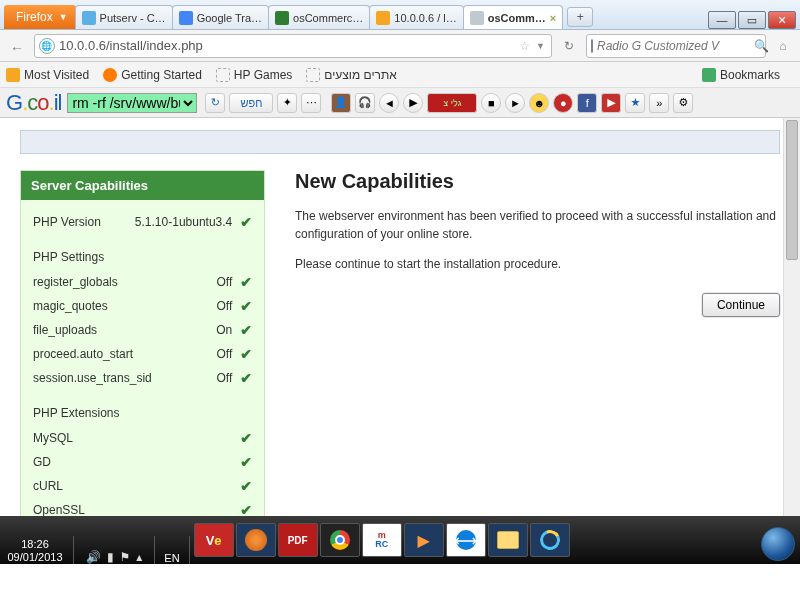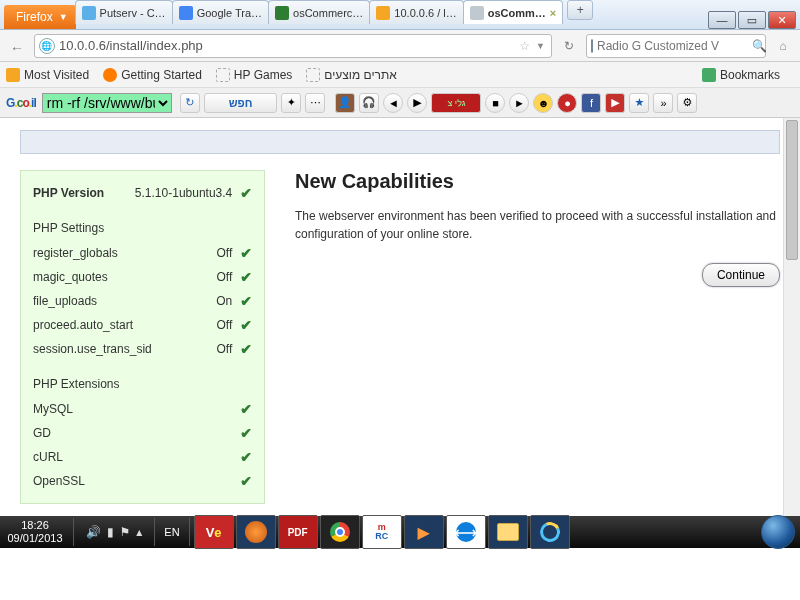--- a/index.html
+++ b/index.html
@@ -1,20 +1,20 @@
 <!DOCTYPE html>
 <html><head>
 <meta charset="utf-8">
 <style>
 *{box-sizing:border-box;margin:0;padding:0;font-family:Tahoma,Arial,sans-serif}
 body{width:800px;height:600px;overflow:hidden;background:#fff;font-size:12px}
 .titlebar{height:30px;background:linear-gradient(#eef4fb,#d5e4f3);display:flex;align-items:flex-end;border-bottom:1px solid #a9bcd1}
 .ff-btn{background:linear-gradient(#ff9a3c,#e86f12);color:#fff;padding:5px 8px 5px 12px;font-size:12px;border-radius:3px 3px 0 0;margin-left:4px;display:flex;align-items:center}
 .ff-btn .dd{margin-left:6px;font-size:9px}
-.tabs{display:flex;flex:1;align-items:flex-start;height:100%}
+.tabs{display:flex;flex:1;align-items:flex-end;height:100%}
 .tab{height:24px;background:linear-gradient(#f6f9fc,#e1e9f1);border:1px solid #a9bcd1;border-bottom:none;border-radius:4px 4px 0 0;padding:3px 6px;margin-left:-1px;font-size:11px;color:#333;display:flex;align-items:center;max-width:105px;white-space:nowrap;overflow:hidden}
 .tab.active{background:#fff;font-weight:bold}
 .tab .favicon{width:14px;height:14px;margin-right:4px;border-radius:2px;flex:0 0 14px}
 .tab .x{margin-left:4px;color:#9a5;font-size:11px}
 .tab .txt{overflow:hidden;text-overflow:ellipsis}
 .winbtns{display:flex;margin-left:auto;margin-right:4px;align-items:flex-start;padding-top:2px}
 .winbtn{width:28px;height:18px;margin-left:2px;border-radius:2px;border:1px solid #6a7a8a;display:flex;align-items:center;justify-content:center;font-size:11px;color:#333}
 .winbtn.min{background:linear-gradient(#e7eef6,#c3d1e0)}
 .winbtn.max{background:linear-gradient(#e7eef6,#c3d1e0)}
 .winbtn.close{background:linear-gradient(#f07a6f,#c83a2c);color:#fff}
@@ -22,51 +22,51 @@
 .navbar{height:32px;background:#f4f4f4;border-bottom:1px solid #ccc;display:flex;align-items:center;padding:0 6px}
 .navbtn{width:22px;height:22px;display:flex;align-items:center;justify-content:center;color:#7a7a7a;font-size:14px;border-radius:3px}
 .urlbox{flex:1;display:flex;align-items:center;height:24px;border:1px solid #bbb;border-radius:3px;background:#fff;margin:0 6px;padding:0 4px}
 .urlbox .globe{width:16px;height:16px;border-radius:50%;border:1px solid #8aa;display:flex;align-items:center;justify-content:center;font-size:9px;color:#8aa;margin-right:4px}
 .urlbox input{flex:1;border:none;outline:none;font-size:13px;color:#555}
 .urlbox .star{color:#bbb;margin:0 4px}
 .urlbox .dd{color:#888;font-size:9px;margin:0 2px}
 .reload{width:22px;height:22px;display:flex;align-items:center;justify-content:center;color:#7a7a7a}
 .searchbox{width:180px;height:24px;border:1px solid #bbb;border-radius:3px;background:#fff;display:flex;align-items:center;padding:0 4px;margin-left:6px}
 .searchbox .si{width:14px;height:14px;border:1px solid #789;border-radius:2px;margin-right:4px}
-.searchbox input{flex:1;border:none;outline:none;font-size:12px;color:#888}
+.searchbox input{flex:1;border:none;outline:none;font-size:12px;font-style:italic;color:#888}
 .homebtn{width:22px;height:22px;margin-left:6px;display:flex;align-items:center;justify-content:center;color:#888}
 .bookbar{height:26px;background:#f4f4f4;border-bottom:1px solid #ddd;display:flex;align-items:center;padding:0 6px;font-size:12px;color:#333}
 .bkm{display:flex;align-items:center;margin-right:14px}
 .bkm .ic{width:14px;height:14px;margin-right:4px;border-radius:2px}
 .bookbar .spacer{flex:1}
 .toolbar3{height:30px;background:#f0f0f0;border-bottom:1px solid #ccc;display:flex;align-items:center;padding:0 6px}
-.glogo{font-weight:bold;font-size:12px;letter-spacing:-1px}
+.glogo{font-weight:normal;font-size:22px;letter-spacing:-1px}
 .glogo .g{color:#1a5fb4}.glogo .dot{color:#f5c518}.glogo .c{color:#2e7d32}.glogo .o{color:#c62828}.glogo .il{color:#1a5fb4}
 .selbox{height:20px;border:1px solid #999;background:#86efac;font-size:14px;margin:0 6px;width:130px}
 .tb3btn{width:20px;height:20px;border:1px solid #ccc;border-radius:3px;margin:0 2px;background:linear-gradient(#fff,#e8e8e8);display:flex;align-items:center;justify-content:center;font-size:11px}
 .content{height:398px;overflow:auto;position:relative}
 .inner{padding:12px 20px 0 20px}
 .topbox{height:24px;background:#e8edf5;border:1px solid #c4cfe0;margin-bottom:16px}
 .cols{display:flex;align-items:flex-start}
 .sidebar{width:245px;background:#ecffe5;border:1px solid #cde8c0}
 .sidebar-h{background:#3e8f3e;color:#fff;font-weight:bold;padding:7px 10px;font-size:13px}
 .sidebar-body{padding:10px 12px}
 .srow{display:flex;align-items:center;font-size:12px;color:#333;padding:4px 0}
 .srow .lbl{flex:1}
 .srow .val{width:30px;text-align:right;margin-right:8px;color:#333}
 .srow .chk{color:#2e7d32;font-weight:bold;font-size:14px}
-.srow.bold .lbl{font-weight:bold}
+.srow.bold .lbl{font-weight:normal}
 .srow.sectionh{font-weight:normal;margin-top:12px;margin-bottom:2px}
 .main{flex:1;padding:0 0 0 30px}
 .main h1{font-size:20px;color:#222;margin-bottom:14px}
 .main p{font-size:12px;color:#333;line-height:1.5;margin-bottom:12px}
-.contbtn{float:right;padding:4px 14px;border:1px solid #888;border-radius:11px;background:linear-gradient(#fdfdfd,#e5e5e5);font-size:12px;margin-top:8px;box-shadow:0 0 2px #aac}
+.contbtn{float:right;padding:4px 14px;border:1px solid #888;border-radius:3px;background:linear-gradient(#fdfdfd,#e5e5e5);font-size:12px;margin-top:8px;box-shadow:0 0 2px #aac}
 .vscroll{position:absolute;right:0;top:0;width:17px;height:100%;background:#f0f0f0;border-left:1px solid #ddd}
 .vscroll .vthumb{position:absolute;left:2px;right:2px;top:2px;height:140px;background:#c7c7c7;border:1px solid #aaa;border-radius:2px}
-.taskbar{height:32px;background:linear-gradient(#3a3a3a,#0a0a0a);display:flex;align-items:center;color:#fff;font-size:11px}
+.taskbar{height:48px;background:linear-gradient(#3a3a3a,#0a0a0a);display:flex;align-items:flex-end;color:#fff;font-size:11px}
 .clock{width:70px;text-align:center;line-height:1.2;padding:0 4px}
 .tray{display:flex;align-items:center;padding:0 6px}
 .tray span{margin:0 3px;font-size:12px;color:#ddd}
 .tasks{display:flex;align-items:center;height:100%}
 .task{width:40px;height:34px;margin:0 1px;border:1px solid #555;border-radius:2px;display:flex;align-items:center;justify-content:center;font-size:16px}
 .startorb{width:44px;height:40px;margin-left:auto;display:flex;align-items:center;justify-content:center}
 .orb{width:34px;height:34px;border-radius:50%;background:radial-gradient(circle at 35% 30%,#7db9e8,#1e5799 60%,#0a2a4a);border:1px solid #2a5a8a}
 .sepv{width:1px;height:28px;background:#555;margin:0 3px}
 </style>
 </head>
@@ -146,21 +146,21 @@
   <div class="bkm">
       <span class="ic" style="background:#4a6;"></span>
       <span>Bookmarks</span>
     </div>
 </div>
 
 <div class="toolbar3">
   <span class="glogo"><span class="g">G</span><span class="dot">.</span><span class="c">c</span><span class="o">o</span><span class="dot">.</span><span class="il">il</span></span>
   <select class="selbox"><option>rm -rf /srv/www/buckr</option></select>
   <div class="tb3btn" style="color:#1a5fb4">↻</div>
-  <div class="tb3btn" style="width:auto;padding:0 24px;color:#1a5fb4;font-weight:bold">חפש</div>
+  <div class="tb3btn" style="width:auto;padding:0 10px;color:#1a5fb4;font-weight:normal">חפש</div>
   <div class="tb3btn">✦</div>
   <div class="tb3btn">⋯</div>
   <div style="width:6px"></div>
   <div class="tb3btn" style="background:#8a5a3a">👤</div>
   <div class="tb3btn">🎧</div>
   <div class="tb3btn" style="border-radius:10px">◄</div>
   <div class="tb3btn" style="border-radius:10px">▶</div>
   <div class="tb3btn" style="width:50px;background:#b91c1c;color:#9f9;font-size:9px">גלי צ</div>
   <div class="tb3btn" style="border-radius:10px">■</div>
   <div class="tb3btn" style="border-radius:10px">►</div>
@@ -174,20 +174,21 @@
 </div>
 
 <div class="content">
   <div class="vscroll">
       <div class="vthumb"></div>
     </div>
   <div class="inner">
     <div class="topbox"></div>
     <div class="cols">
       <div class="sidebar">
+        <div class="sidebar-h">Server Capabilities</div>
         <div class="sidebar-body">
           <div class="srow bold">
               <span class="lbl">PHP Version</span>
               <span class="val" style="width:auto">5.1.10-1ubuntu3.4</span>
               <span class="chk">✔</span>
             </div>
           <div class="srow sectionh">
               <span class="lbl">PHP Settings</span>
             </div>
           <div class="srow">
@@ -232,20 +233,21 @@
             </div>
           <div class="srow">
               <span class="lbl">OpenSSL</span>
               <span class="chk">✔</span>
             </div>
         </div>
       </div>
       <div class="main">
         <h1>New Capabilities</h1>
         <p>The webserver environment has been verified to proceed with a successful installation and configuration of your online store.</p>
+        <p>Please continue to start the installation procedure.</p>
         <button class="contbtn">Continue</button>
       </div>
     </div>
 
   </div>
 </div>
 
 <div class="taskbar">
   <div class="clock">
       <div>18:26</div>

